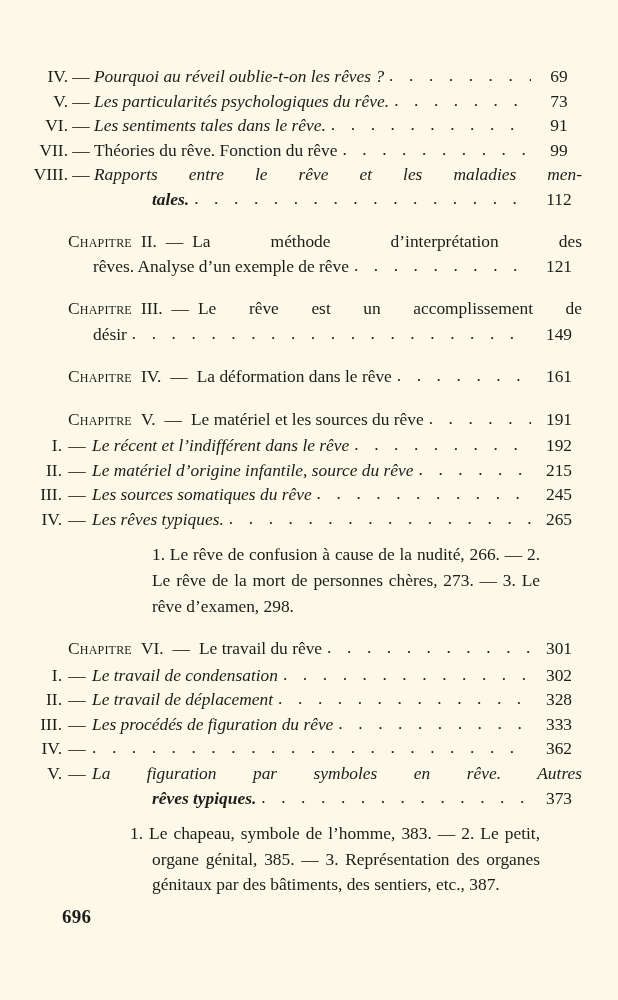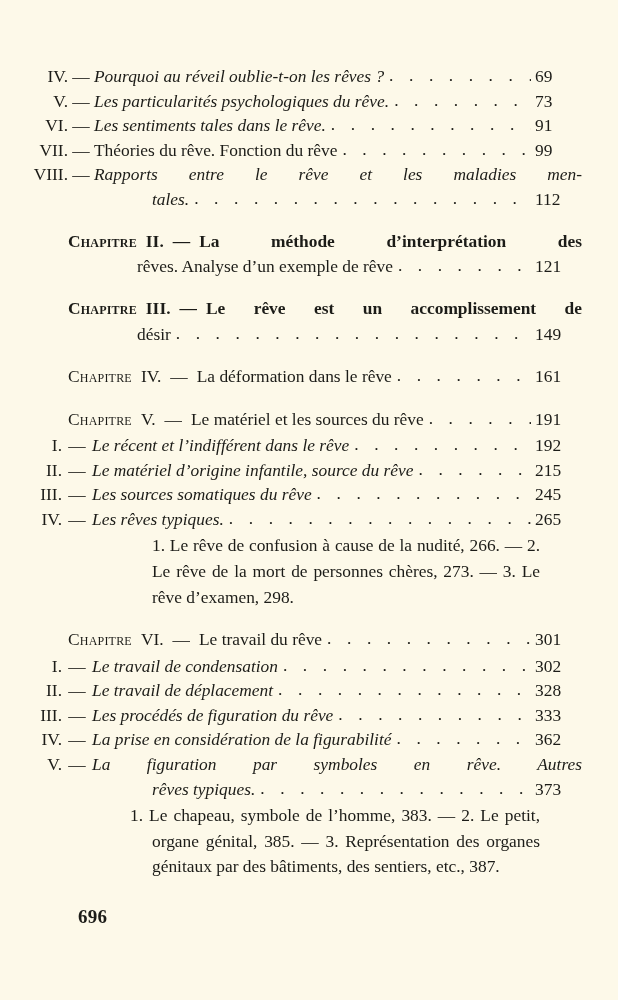--- a/index.html
+++ b/index.html
@@ -64,21 +64,21 @@
     font-style: normal;
     letter-spacing: 5.6px;
     font-size: 17.4px;
     position: relative;
     top: -1px;
     color: #1c1c18;
     margin-right: 4px;
   }
   .pg {
     flex: 0 0 48px;
-    text-align: left;
+    text-align: center;
     padding-right: 35px;
     font-style: normal;
   }
 
   
   .g1 .num { width: 68px; flex: 0 0 68px; }
   .g1 .dash { flex: 0 0 26px; }
 
   
   .entry-wrap {
@@ -101,20 +101,21 @@
   .entry-wrap .line2 {
     display: flex;
     align-items: baseline;
     padding-left: 152px;
     white-space: nowrap;
   }
   .entry-wrap .line2 .tail {
     font-style: italic;
     flex: 0 0 auto;
     padding-right: 5px;
+    font-weight: bold;
   }
 
   
   .chapter {
     font-size: 17.4px;
     line-height: 25.4px;
     margin-top: 17px;
   }
   .chapter .l1 {
     display: flex;
@@ -132,57 +133,55 @@
   .ch-dash { flex: 0 0 auto; padding-right: 9px; }
   .ch-text { flex: 0 0 auto; padding-right: 5px; }
 
   .chapter .justrow {
     display: block;
     padding-left: 68px;
     padding-right: 36px;
     text-align: justify;
     text-align-last: justify;
     white-space: normal;
-    font-weight: bold;
   }
   .chapter .l2 {
     display: flex;
     align-items: baseline;
     padding-left: 93px;
     white-space: nowrap;
   }
-  .chapter .l2 .ch-text2 { flex: 0 0 auto; padding-right: 5px; margin-left: 44px; }
+  .chapter .l2 .ch-text2 { flex: 0 0 auto; padding-right: 5px; }
 
   
   .notes {
     font-size: 17.4px;
     line-height: 25.6px;
     padding-left: 152px;
     padding-right: 78px;
     text-align: justify;
-    margin-top: 2px;
+    margin-top: 11px;
   }
   .notes.hang {
     text-indent: -22px;
   }
   .notes.hang2 {
     text-indent: -22px;
   }
 
   .sub-block { margin-top: 1px; }
 
   
   .folio {
     position: absolute;
     left: 62px;
     top: 906px;
     font-size: 19px;
     font-weight: bold;
     letter-spacing: 0.3px;
-    margin-left: 16px;
   }
 </style>
 </head>
 <body>
 
 <div class="page">
   <div class="toc">
 
     <div class="g1">
 
@@ -338,21 +337,20 @@
       <div class="entry">
         <span class="num">III.</span>
         <span class="dash">—</span>
         <span class="title">Les procédés de figuration du rêve</span>
         <span class="leader">. . . . . . . . . . . . . . . . . . . . . . . . . . . . . . . . . . . . . . . . . .</span>
         <span class="pg">333</span>
       </div>
       <div class="entry">
         <span class="num">IV.</span>
         <span class="dash">—</span>
-        <span class="title">La prise en considération de la figurabilité</span>
         <span class="leader">. . . . . . . . . . . . . . . . . . . . . . . . . . . . . . . . . . . . . . . . . .</span>
         <span class="pg">362</span>
       </div>
 
       <div class="entry-wrap">
         <div class="line1">
           <span class="num">V.</span>
           <span class="dash">—</span>
           <span class="flowtitle">La figuration par symboles en rêve. Autres</span>
         </div>

